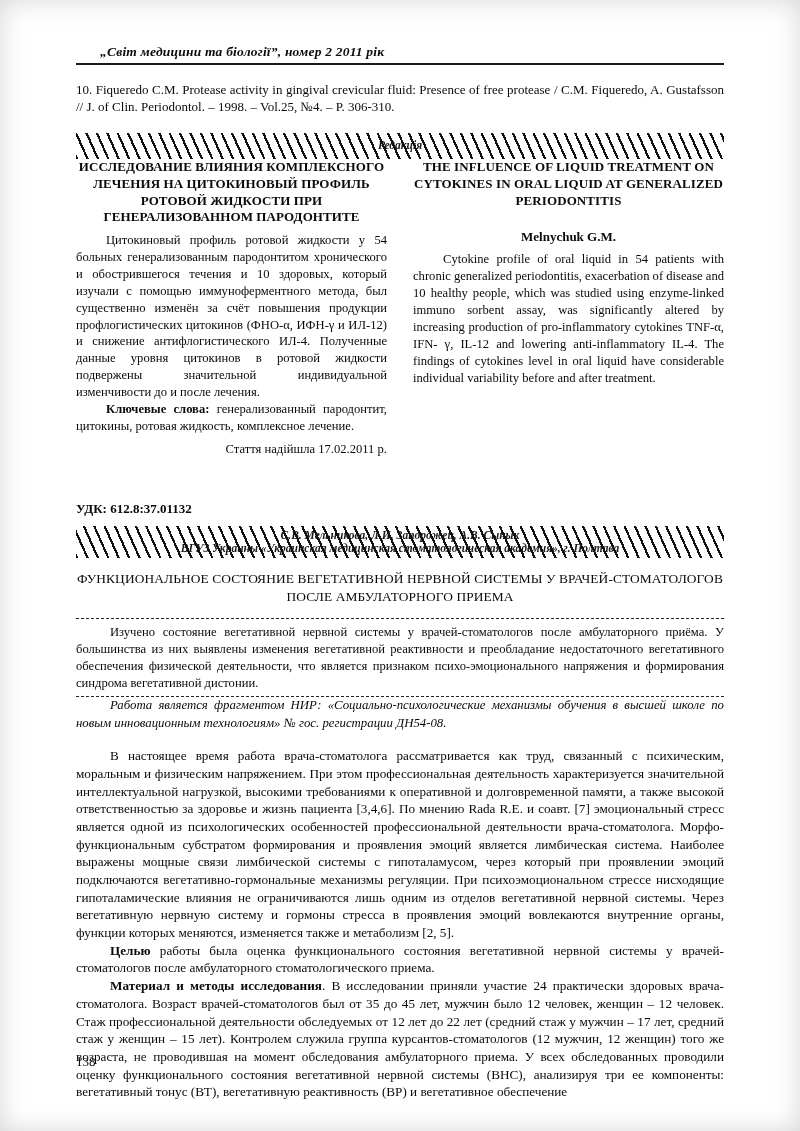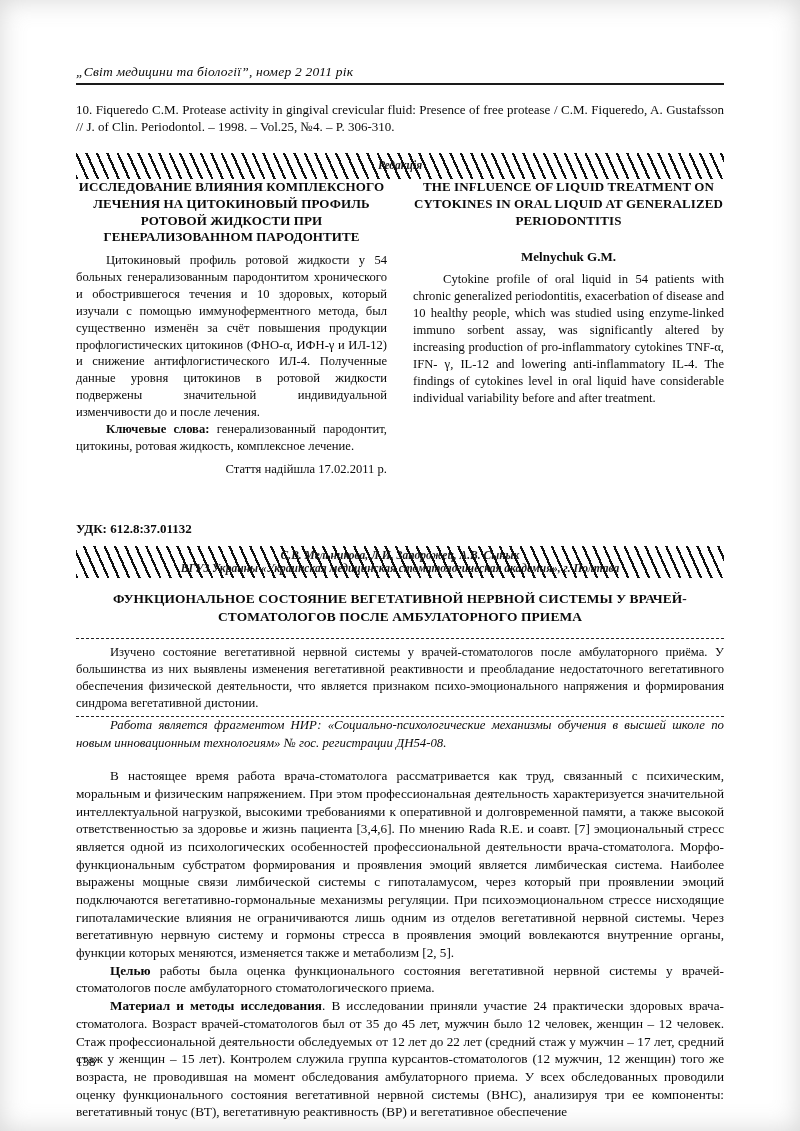--- a/index.html
+++ b/index.html
@@ -31,25 +31,26 @@
   }
   .content {
     position: absolute;
     left: 76px;
     top: 0;
     width: 648px;
   }
 
   
   .running-head {
-    padding-top: 64px;
+    padding-top: 44px;
     font-style: italic;
-    font-weight: normal;
+    font-weight: bold;
     font-size: 13.5px;
     letter-spacing: 0.2px;
+    margin-left: 24px;
   }
   .rule {
     margin-top: 3px;
     border-top: 2px solid #1a1a1a;
     height: 0;
   }
 
   
   .ref {
     margin-top: 16px;
@@ -147,21 +148,21 @@
 
   
   .udc {
     margin-top: 44px;
     font-size: 13px;
     font-weight: bold;
   }
   .main-title {
     margin-top: 12px;
     text-align: center;
-    font-weight: bold;
+    font-weight: normal;
     font-size: 13.4px;
     line-height: 1.32;
     letter-spacing: 0.1px;
   }
   .dashed-box {
     margin-top: 13px;
     border-top: 1px dashed #222;
     border-bottom: 1px dashed #222;
     padding: 5px 0 4px 0;
   }

